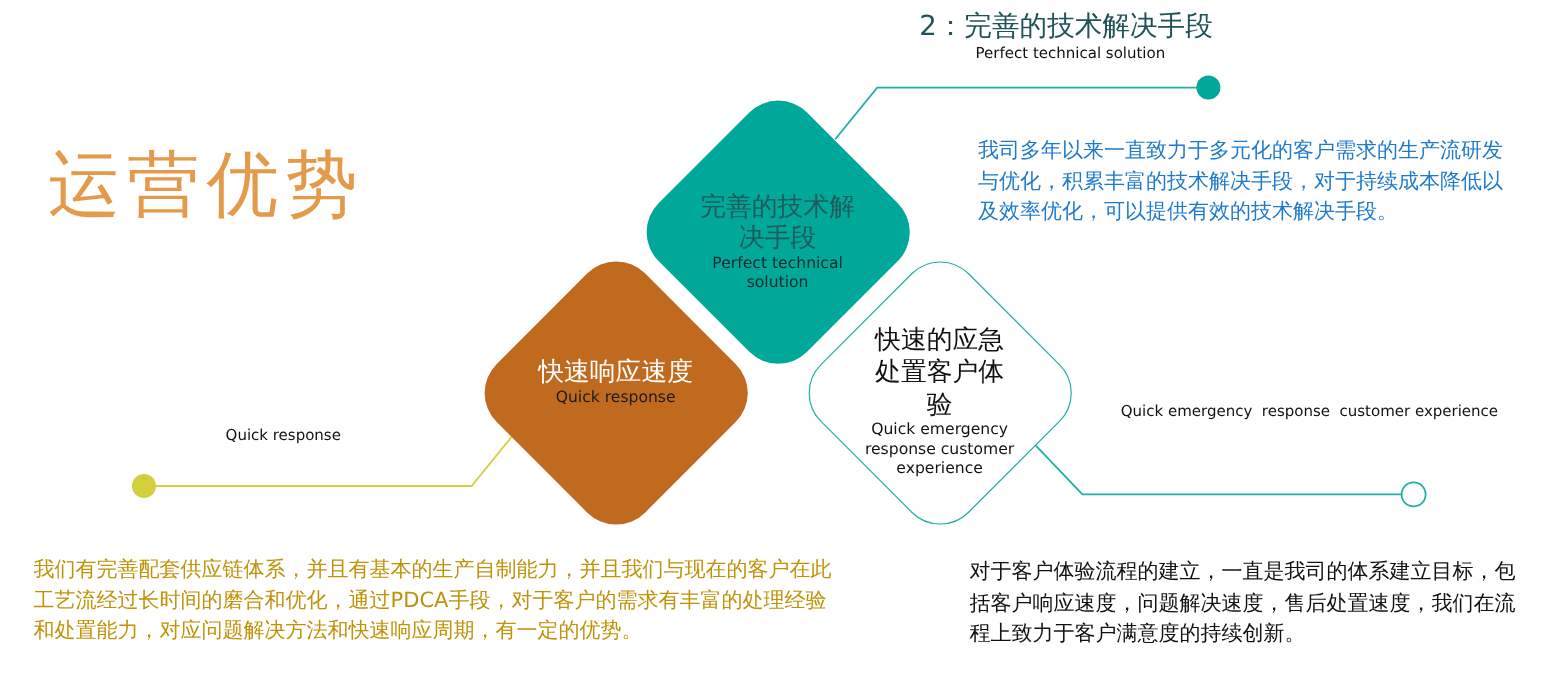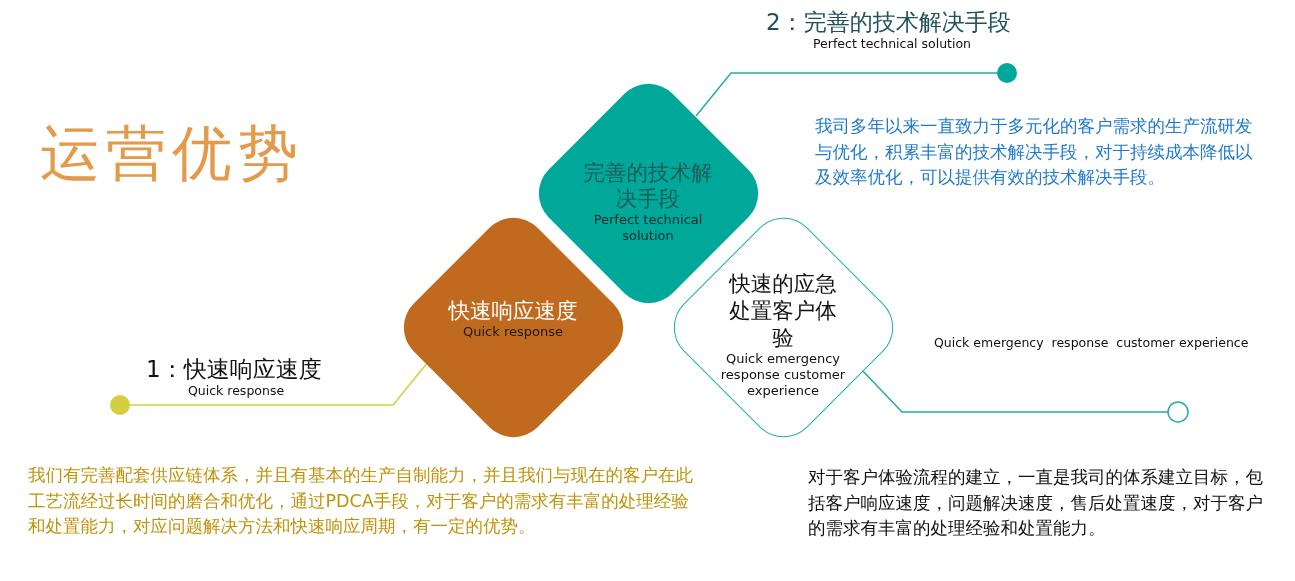--- a/index.html
+++ b/index.html
@@ -46,34 +46,31 @@
   <span class="en" style="color:#1a1a1a;">Quick response</span>
 </div>
 
 <div class="diamond" style="left:696px; top:240px; width:175px; height:175px; background:#ffffff; border:1.5px solid #22AFA3; box-sizing:border-box;"></div>
 <div class="dtext" style="left:713px; top:270px; width:140px; color:#111111;">
   <span class="cn" style="font-size:21.5px; line-height:27px; width:128px; margin:0 auto;">快速的应急处置客户体验</span>
   <span class="en" style="width:128px; margin:0 auto;">Quick emergency response customer experience</span>
 </div>
 
 <div class="abs" style="left:146px; top:355px;">
-  <div class="label-cn" style="color:#111;">
-    <span>1：</span><span>快速响应速度</span>
-  </div>
   <div class="label-en" style="margin-left:42px; color:#111;">Quick response</div>
 </div>
 
 <div class="abs" style="left:766px; top:8px;">
   <div class="label-cn" style="color:#20525A;">
     <span>2：</span><span>完善的技术解决手段</span>
   </div>
   <div class="label-en" style="margin-left:47px; color:#111;">Perfect technical solution</div>
 </div>
 
 <div class="abs" style="left:934px; top:335px;">
   <div class="label-en" style="color:#111; white-space:pre;">Quick emergency  response  customer experience</div>
 </div>
 
 <div class="para" style="left:783px; top:114px; width:448px; color:#1F7ACB;margin-left:32px;">我司多年以来一直致力于多元化的客户需求的生产流研发与优化，积累丰富的技术解决手段，对于持续成本降低以及效率优化，可以提供有效的技术解决手段。</div>
 
 <div class="para" style="left:28px; top:463px; width:665px; color:#C09208;">我们有完善配套供应链体系，并且有基本的生产自制能力，并且我们与现在的客户在此工艺流经过长时间的磨合和优化，通过PDCA手段，对于客户的需求有丰富的处理经验和处置能力，对应问题解决方法和快速响应周期，有一定的优势。</div>
 
-<div class="para" style="left:808px; top:465px; width:470px; color:#111111;">对于客户体验流程的建立，一直是我司的体系建立目标，包括客户响应速度，问题解决速度，售后处置速度，对于客户的需求有丰富的处理经验和处置能力。</div>
+<div class="para" style="left:808px; top:465px; width:470px; color:#111111;">对于客户体验流程的建立，一直是我司的体系建立目标，包括客户响应速度，问题解决速度，售后处置速度，我们在流程上致力于客户满意度的持续创新。</div>
 
 </body></html>

